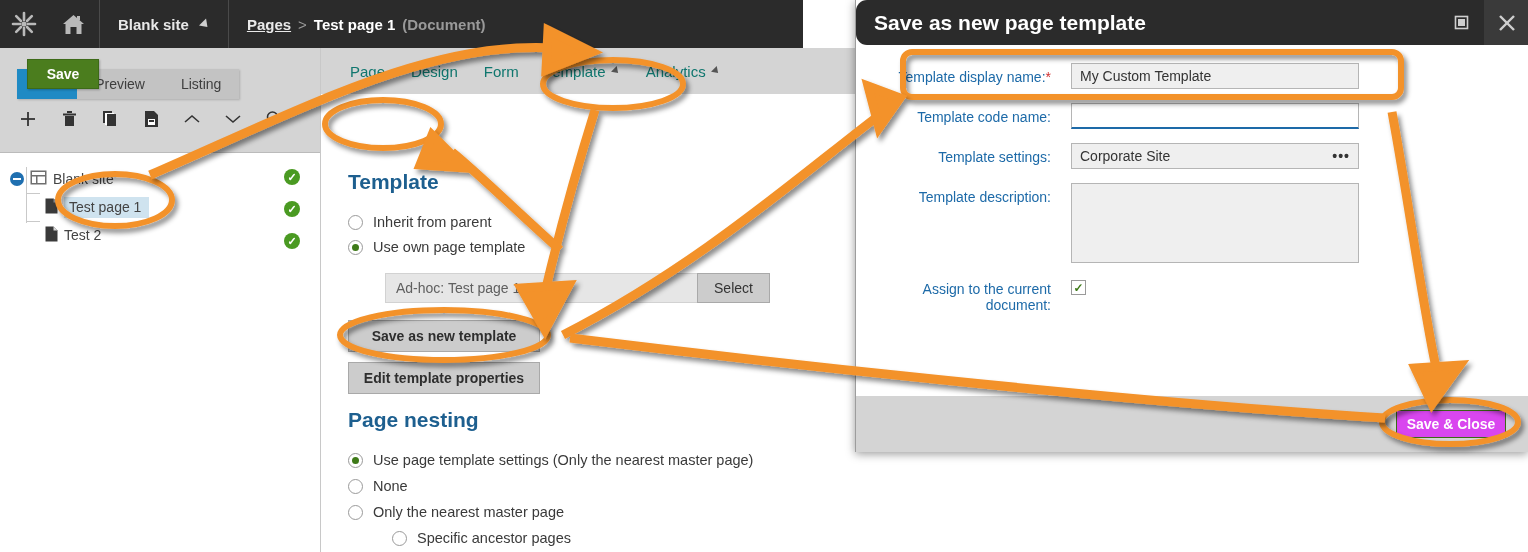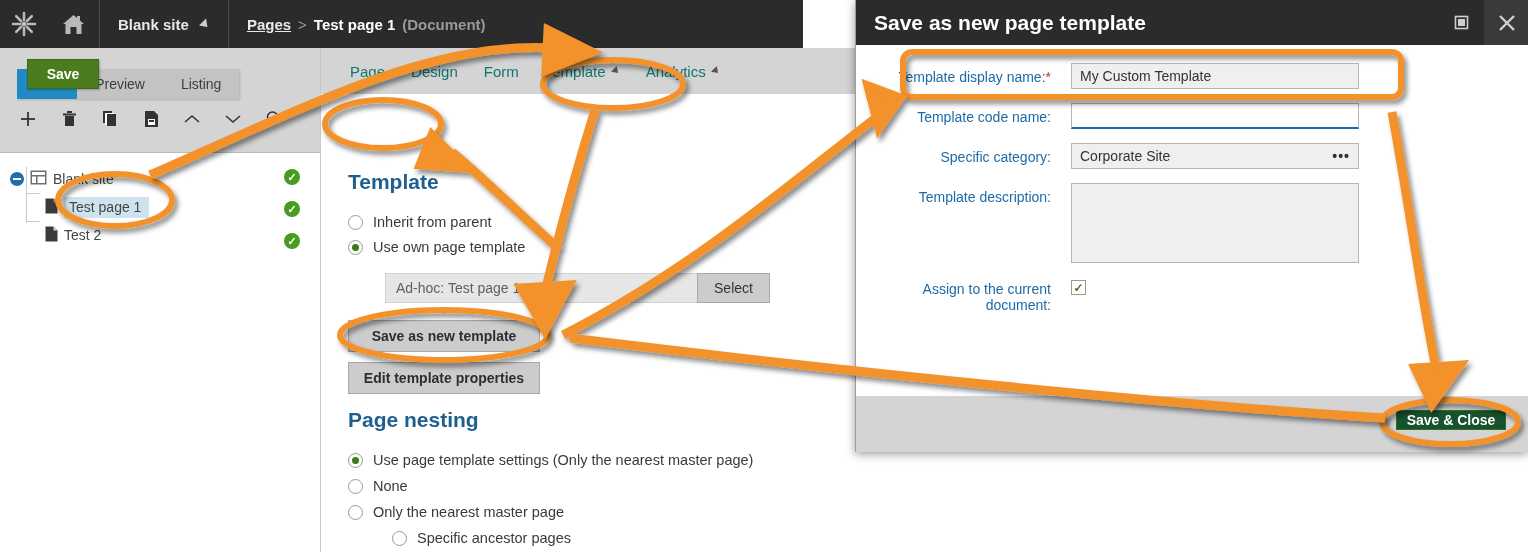--- a/index.html
+++ b/index.html
@@ -97,21 +97,21 @@
             display:flex;align-items:center;justify-content:center;}
   .gbtn { position:absolute; background:#cccccc; border:1px solid #a9a9a9;
           font-size:14px; color:#2e2e2e; font-weight:bold;
           display:flex;align-items:center;justify-content:center; height:32px;}
 
   
   .dlg { position:absolute; left:855px; top:0; width:673px; height:452px;
          background:#fff; box-shadow:0 2px 9px rgba(0,0,0,.4);
          border-left:1px solid #9d9d9d; }
   .dlg-title { position:absolute; left:0;top:0; width:673px;height:45px;
-               background:#2b2b2b; display:flex;align-items:center; }
+               background:#2b2b2b; display:flex;align-items:center;border-radius:11px; }
   .dlg-title .t { color:#fff; font-size:21px; font-weight:bold; margin-left:18px; }
   .dlg-ctrl { position:absolute; top:0; height:45px; width:45px;
               display:flex;align-items:center;justify-content:center; }
   .dlg-max { right:45px; color:#cfcfcf; }
   .dlg-close { right:0; background:#3a3a3a; color:#cfcfcf; font-size:24px; }
 
   .dlg-body { position:absolute; left:0; top:45px; width:673px; height:351px;
               background:#fff; }
   .frow { position:absolute; display:flex; align-items:flex-start; }
   .flabel { font-size:14px; color:#1d6aa8; text-align:right; width:195px;
@@ -122,22 +122,22 @@
   .ftext.empty { background:#fff; border-bottom:2px solid #1d6aa8; }
   .fsel { height:26px; border:1px solid #b5b5b5; background:#efefef; font-size:14px;
           color:#333; padding:0 8px; display:flex; align-items:center;
           justify-content:space-between; }
   .farea { border:1px solid #b5b5b5; background:#efefef; }
   .chk { width:15px;height:15px;border:1px solid #9a9a9a;background:#fff;
          display:flex;align-items:center;justify-content:center;
          color:#3e7a18;font-size:12px;font-weight:bold;}
   .dlg-foot { position:absolute; left:0; top:396px; width:673px; height:56px;
               background:#d4d4d4; }
-  .sc-btn { position:absolute; left:540px; top:14px; width:110px; height:20px;
-            background:#14532d; color:#fff; font-size:14px; font-weight:bold;
+  .sc-btn { position:absolute; left:540px; top:14px; width:110px; height:28px;
+            background:#d946ef; color:#fff; font-size:14px; font-weight:bold;
             display:flex;align-items:center;justify-content:center;
             border:1px solid #3d6a18; }
 
   
   #anno { position:absolute; left:0; top:0; width:1528px; height:552px;
           pointer-events:none; }
 </style>
 </head>
 <body>
 
@@ -369,21 +369,21 @@
         <div class="flabel"><span>Template display name:</span><span class="req">*</span></div>
         <div class="ftext" style="width:288px; margin-left:20px;">My Custom Template</div>
       </div>
 
       <div class="frow" style="left:0; top:58px;">
         <div class="flabel">Template code name:</div>
         <div class="ftext empty" style="width:288px; margin-left:20px;"></div>
       </div>
 
       <div class="frow" style="left:0; top:98px;">
-        <div class="flabel">Specific category:</div>
+        <div class="flabel">Template settings:</div>
         <div class="fsel" style="width:288px; margin-left:20px;">
           <span>Corporate Site</span>
           <span style="letter-spacing:1px;font-weight:bold;">•••</span>
         </div>
       </div>
 
       <div class="frow" style="left:0; top:138px;">
         <div class="flabel">Template description:</div>
         <div class="farea" style="width:288px; height:80px; margin-left:20px;"></div>
       </div>

